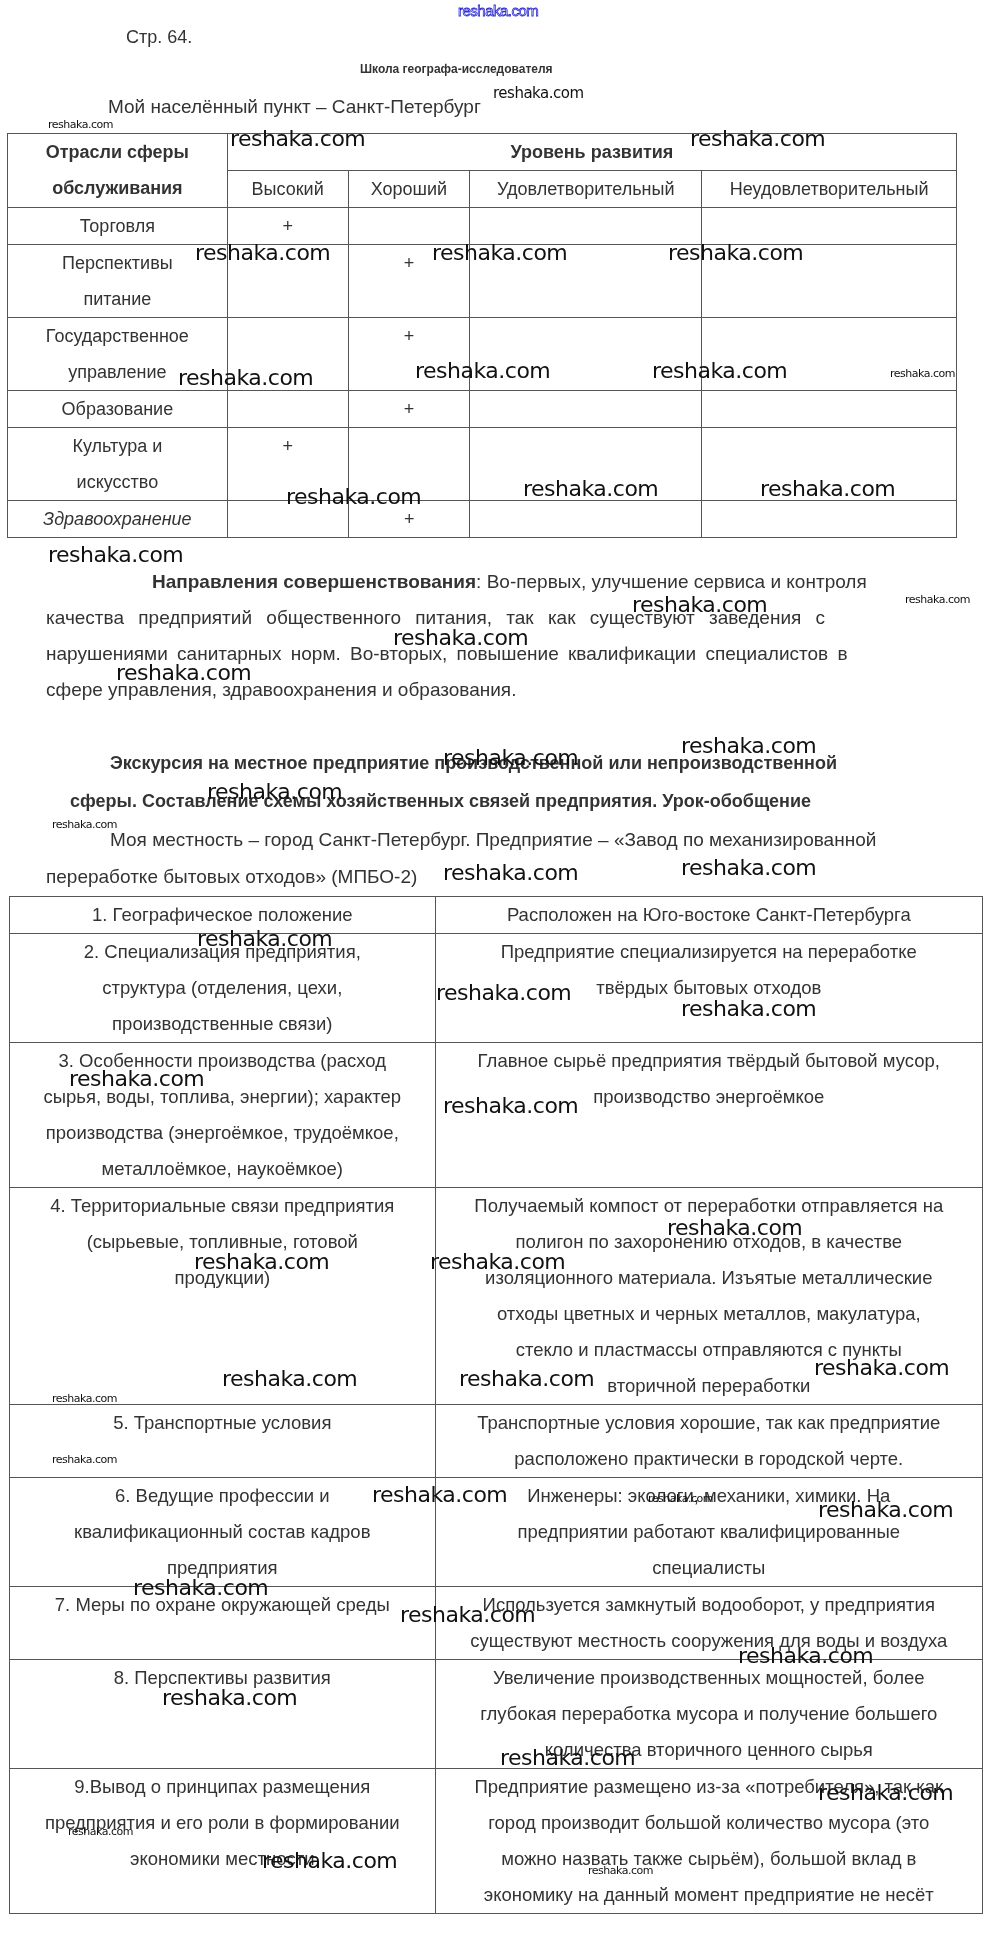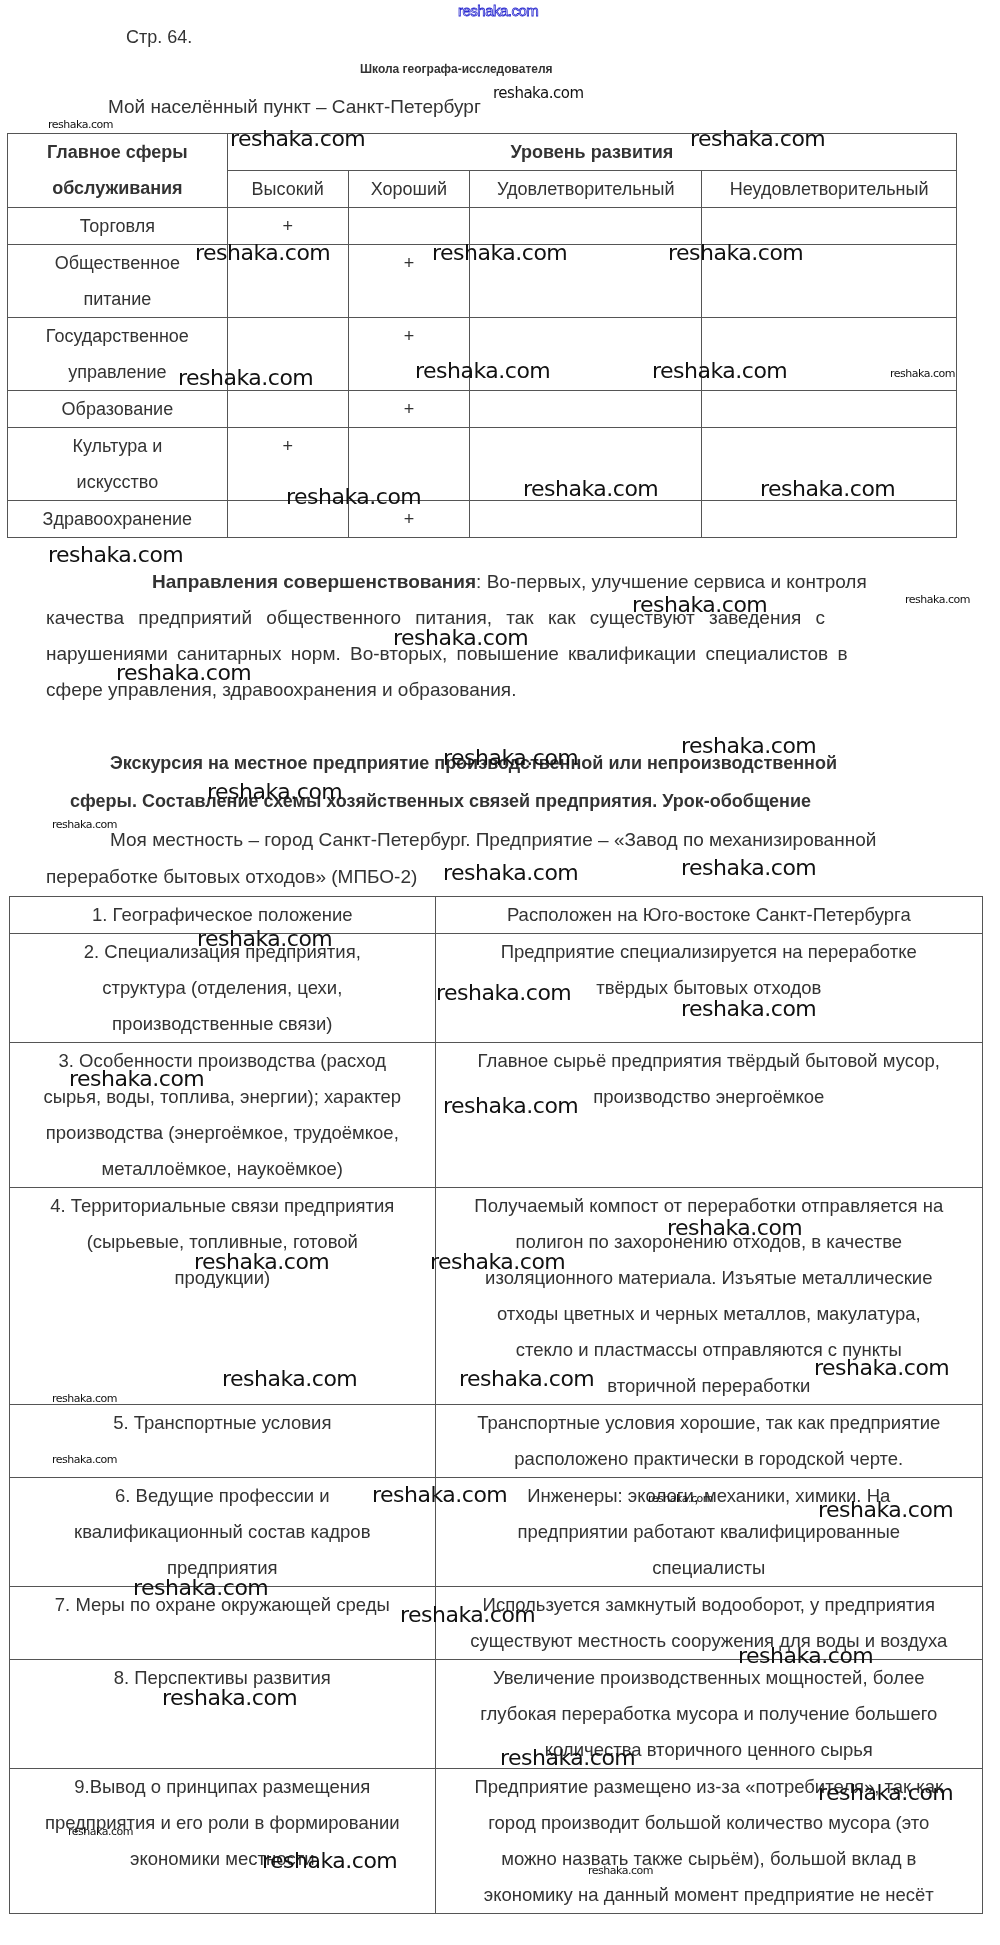--- a/index.html
+++ b/index.html
@@ -34,21 +34,21 @@
   <colgroup>
       <col style="width:220px">
       <col style="width:121px">
       <col style="width:122px">
       <col style="width:232px">
       <col style="width:255px">
     </colgroup>
   <tbody>
       <tr style="height:37px">
     <td rowspan="2" class="hdr" style="vertical-align:top;">
-      <div>Главное сферы</div>
+      <div>Отрасли сферы</div>
       <div>обслуживания</div>
     </td>
     <td colspan="4" class="hdr">Уровень развития</td>
   </tr>
   <tr style="height:35px">
     <td>Высокий</td>
     <td>Хороший</td>
     <td>Удовлетворительный</td>
     <td>Неудовлетворительный</td>
   </tr>
@@ -58,21 +58,21 @@
         <td>
           <div>Торговля</div>
         </td>
         <td><span class="plus">+</span></td>
         <td></td>
         <td></td>
         <td></td>
       </tr>
       <tr style="height: 71px;">
         <td>
-          <div>Общественное</div>
+          <div>Перспективы</div>
           <div>питание</div>
         </td>
         <td></td>
         <td><span class="plus">+</span></td>
         <td></td>
         <td></td>
       </tr>
       <tr style="height: 72px;">
         <td>
           <div>Государственное</div>
@@ -95,21 +95,21 @@
       <tr style="height: 72px;">
         <td>
           <div>Культура и</div>
           <div>искусство</div>
         </td>
         <td><span class="plus">+</span></td>
         <td></td>
         <td></td>
         <td></td>
       </tr>
-      <tr style="height: 37px;">
+      <tr style="height: 37px; font-style: italic;">
         <td>
           <div>Здравоохранение</div>
         </td>
         <td></td>
         <td><span class="plus">+</span></td>
         <td></td>
         <td></td>
       </tr>
     </tbody>
 </table>

